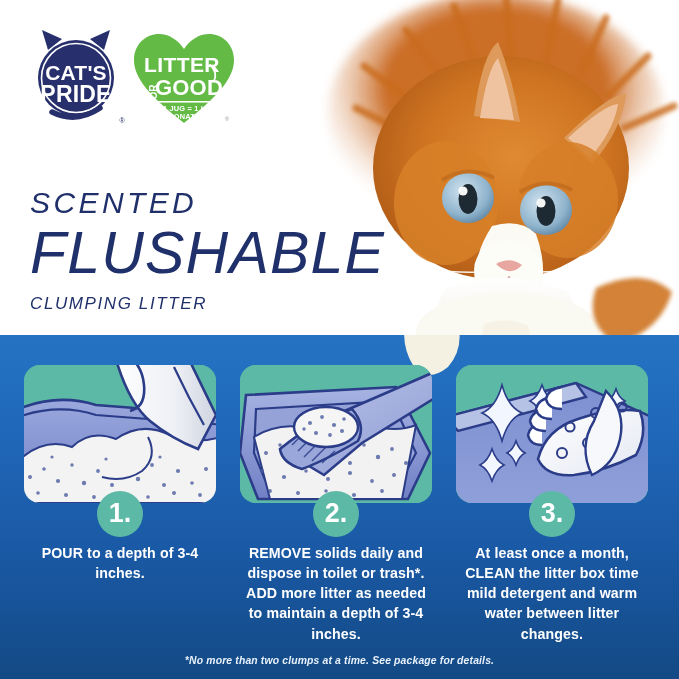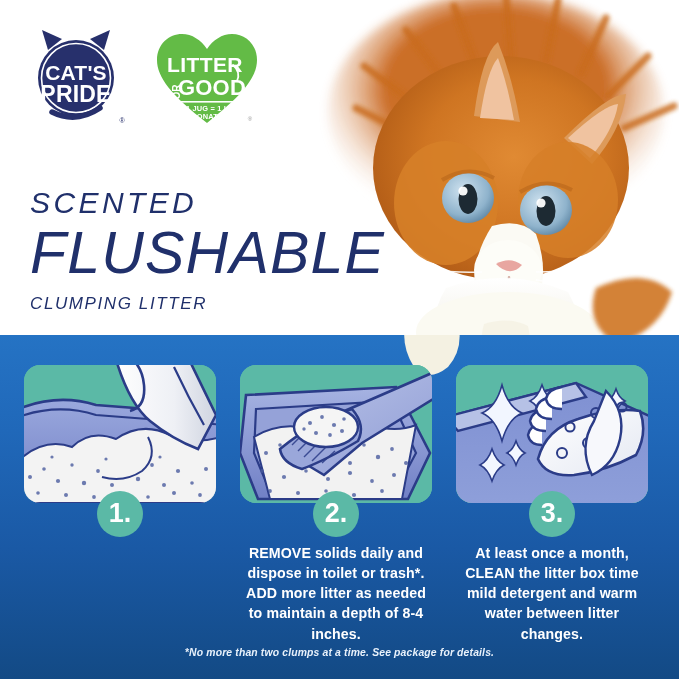--- a/index.html
+++ b/index.html
@@ -11,21 +11,21 @@
   .page{position:relative;width:679px;height:679px;overflow:hidden;background:#fff;}
 
   
   .top-section{position:absolute;left:0;top:0;width:679px;height:335px;background:#fff;overflow:hidden;}
 
   
   .brand-logo{position:absolute;left:26px;top:28px;width:104px;height:100px;}
   .brand-logo svg{display:block;}
 
   
-  .heart-logo{position:absolute;left:155px;top:31px;width:104px;height:96px;}
+  .heart-logo{position:absolute;left:132px;top:31px;width:104px;height:96px;}
   .heart-logo svg{display:block;}
 
   
   .cat-photo{position:absolute;left:296px;top:-12px;width:392px;height:365px;}
   .cat-photo svg{display:block;}
 
   
   .headline{position:absolute;left:30px;top:188px;font-style:italic;}
   .hl-1{
     font-size:30px;letter-spacing:3.4px;color:#20306b;line-height:1;
@@ -72,21 +72,21 @@
   }
   .badge span{transform:translateY(-1px);}
 
   .caption{
     margin-top:40px;text-align:center;color:#ffffff;
     font-size:14.2px;line-height:1.42;font-weight:600;
     letter-spacing:0.1px;
   }
 
   .footnote{
-    position:absolute;left:0;top:312px;width:679px;text-align:center;
+    position:absolute;left:0;top:320px;width:679px;text-align:center;
     color:#e8f1fb;font-size:10.4px;font-style:italic;font-weight:600;
     letter-spacing:0.15px;
   }
 </style>
 </head>
 <body>
 
 <div class="page">
 
   <div class="top-section">
@@ -276,20 +276,21 @@
             <path d="M88 -20 l70 0 l34 70 l-18 34 q-26 -10 -48 -28 q-24 -20 -38 -76 z" fill="url(#p1jug)" stroke="#2b3c88" stroke-width="2.6"></path>
             <path d="M96 -14 q22 10 24 34 q2 22 -14 26" fill="none" stroke="#2b3c88" stroke-width="2.6"></path>
             <path d="M150 2 q14 30 30 58" fill="none" stroke="#2b3c88" stroke-width="2.2"></path>
 
             <path d="M124 72 q10 20 -6 34 q-18 12 -40 6" fill="#f3f3f3" stroke="#2b3c88" stroke-width="2"></path>
           </svg>
         </div>
         <div class="badge">
           <span>1.</span>
         </div>
+        <div class="caption">POUR to a depth of 3-4 inches.</div>
       </div>
 
       <div class="step step-2">
         <div class="panel">
           <svg width="192" height="138" viewBox="0 0 192 138" xmlns="http://www.w3.org/2000/svg">
             <defs>
               <linearGradient id="p2box" x1="0" y1="0" x2="0" y2="1">
                 <stop offset="0%" stop-color="#a6b3e2"></stop>
                 <stop offset="100%" stop-color="#7180c6"></stop>
               </linearGradient>
@@ -349,21 +350,21 @@
                 <circle cx="76" cy="68" r="2"></circle>
                 <circle cx="90" cy="70" r="1.9"></circle>
               <circle cx="102" cy="66" r="2"></circle>
                 <circle cx="64" cy="64" r="1.7"></circle>
             </g>
           </svg>
         </div>
         <div class="badge">
           <span>2.</span>
         </div>
-        <div class="caption">REMOVE solids daily and dispose in toilet or trash*. ADD more litter as needed to maintain a depth of 8-4 inches.</div>
+        <div class="caption">REMOVE solids daily and dispose in toilet or trash*. ADD more litter as needed to maintain a depth of 3-4 inches.</div>
       </div>
 
       <div class="step step-3">
         <div class="panel">
           <svg width="192" height="138" viewBox="0 0 192 138" xmlns="http://www.w3.org/2000/svg">
             <defs>
               <linearGradient id="p3bg" x1="0" y1="0" x2="0" y2="1">
                 <stop offset="0%" stop-color="#7f90d2"></stop>
                 <stop offset="100%" stop-color="#8fa0da"></stop>
               </linearGradient>

